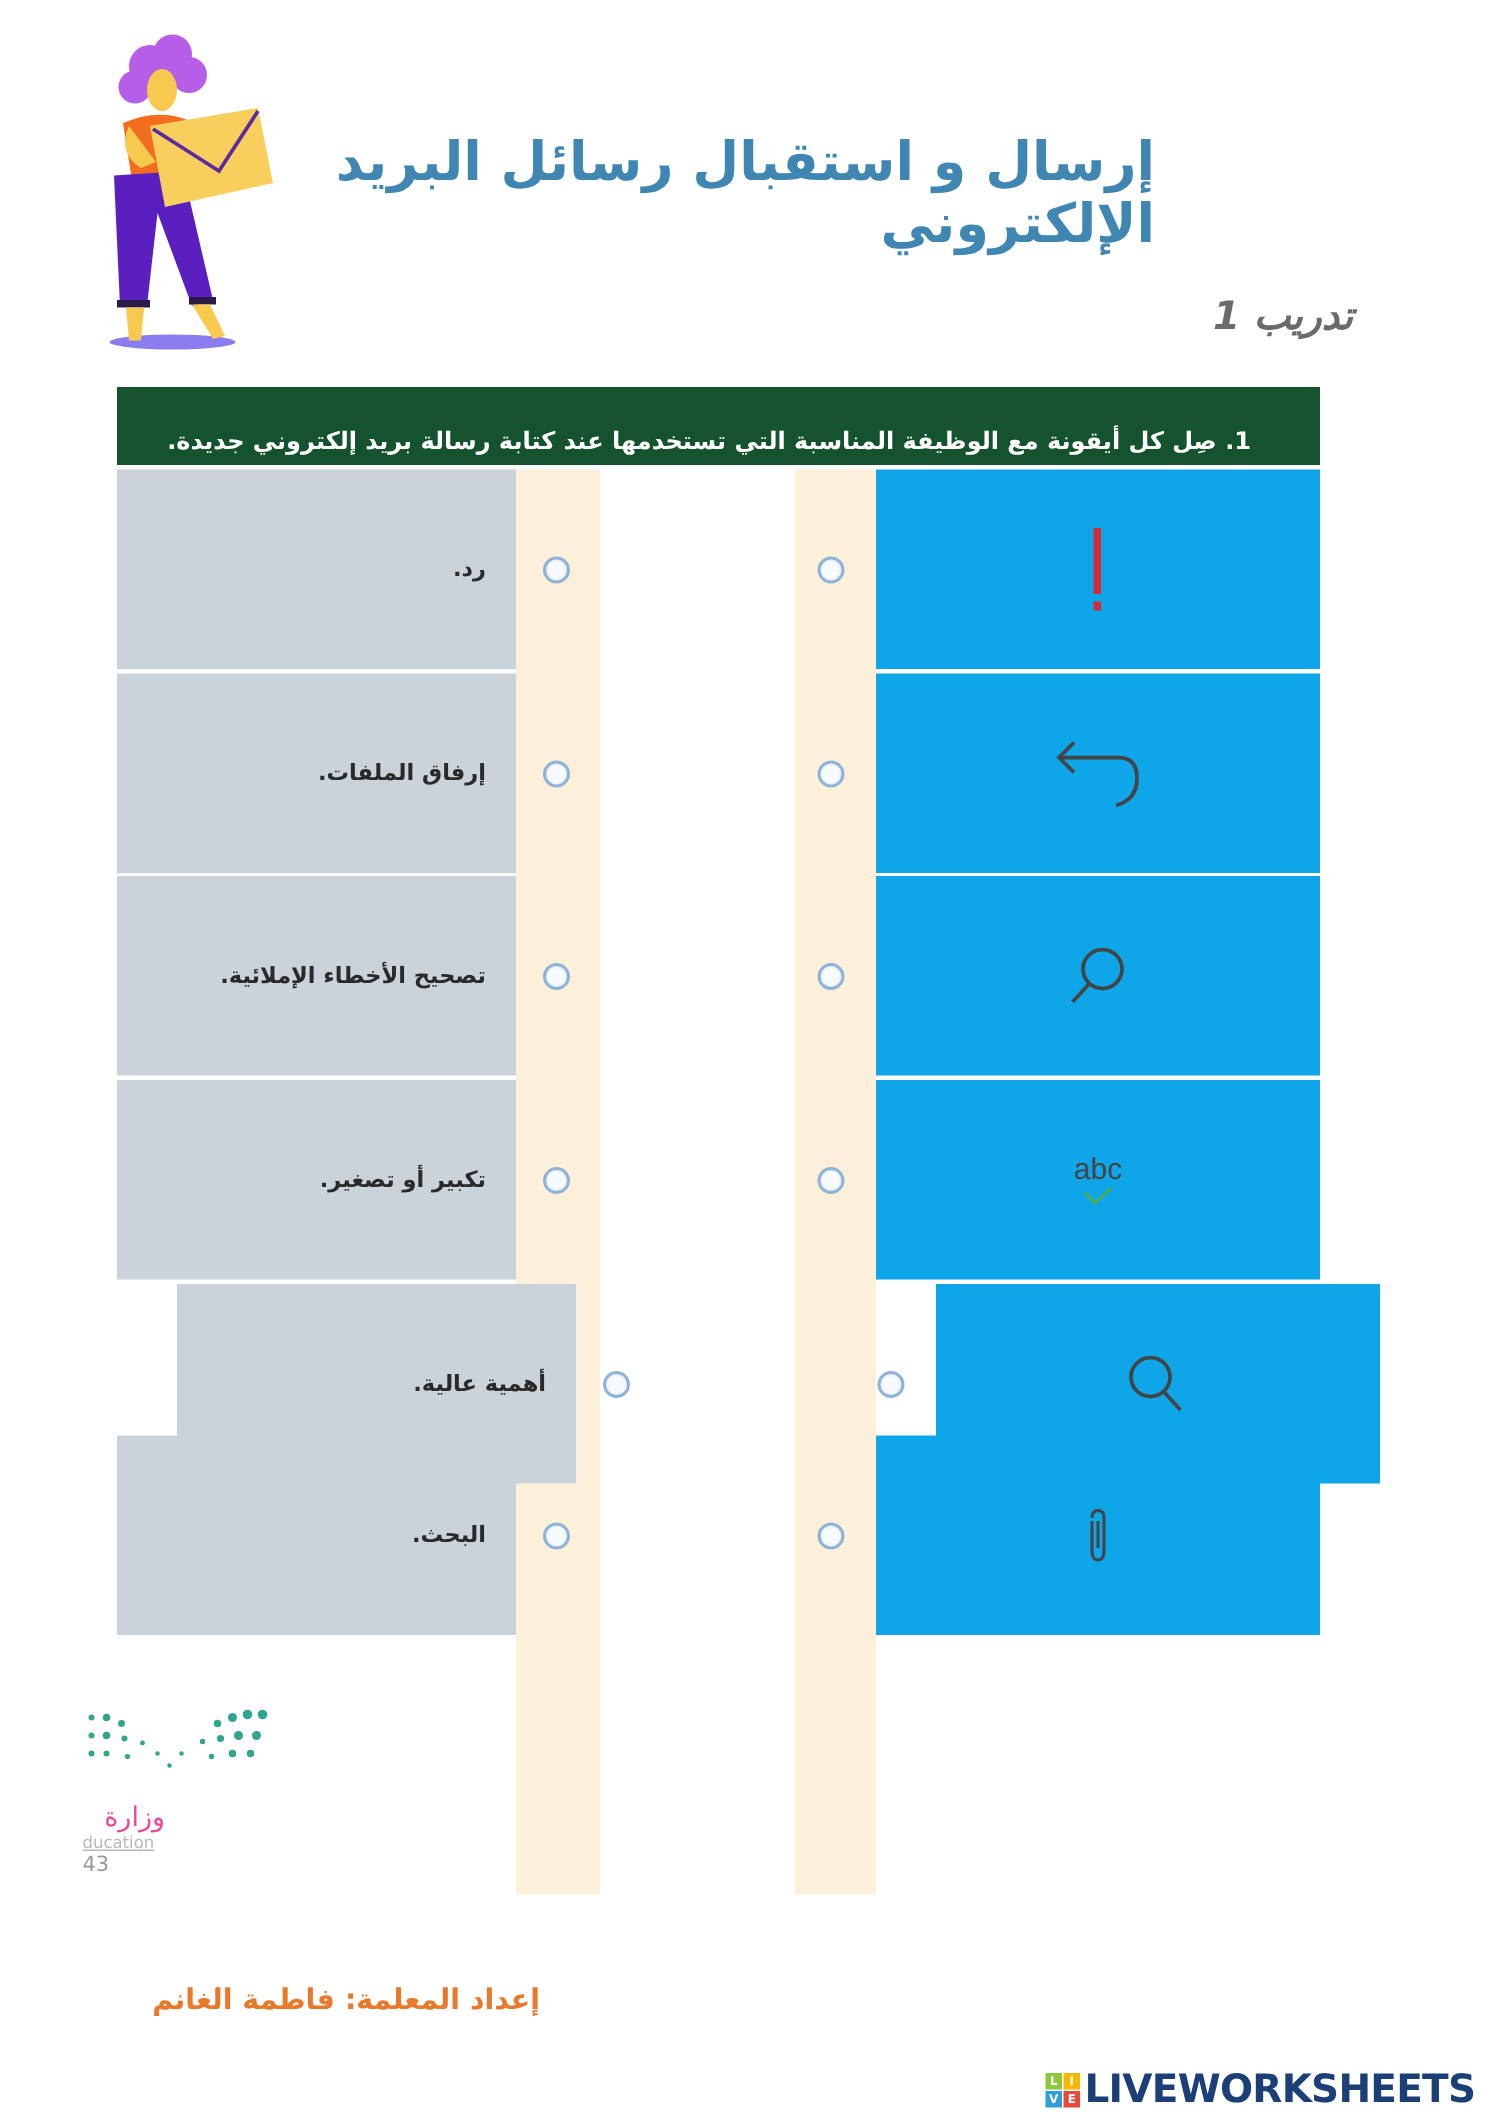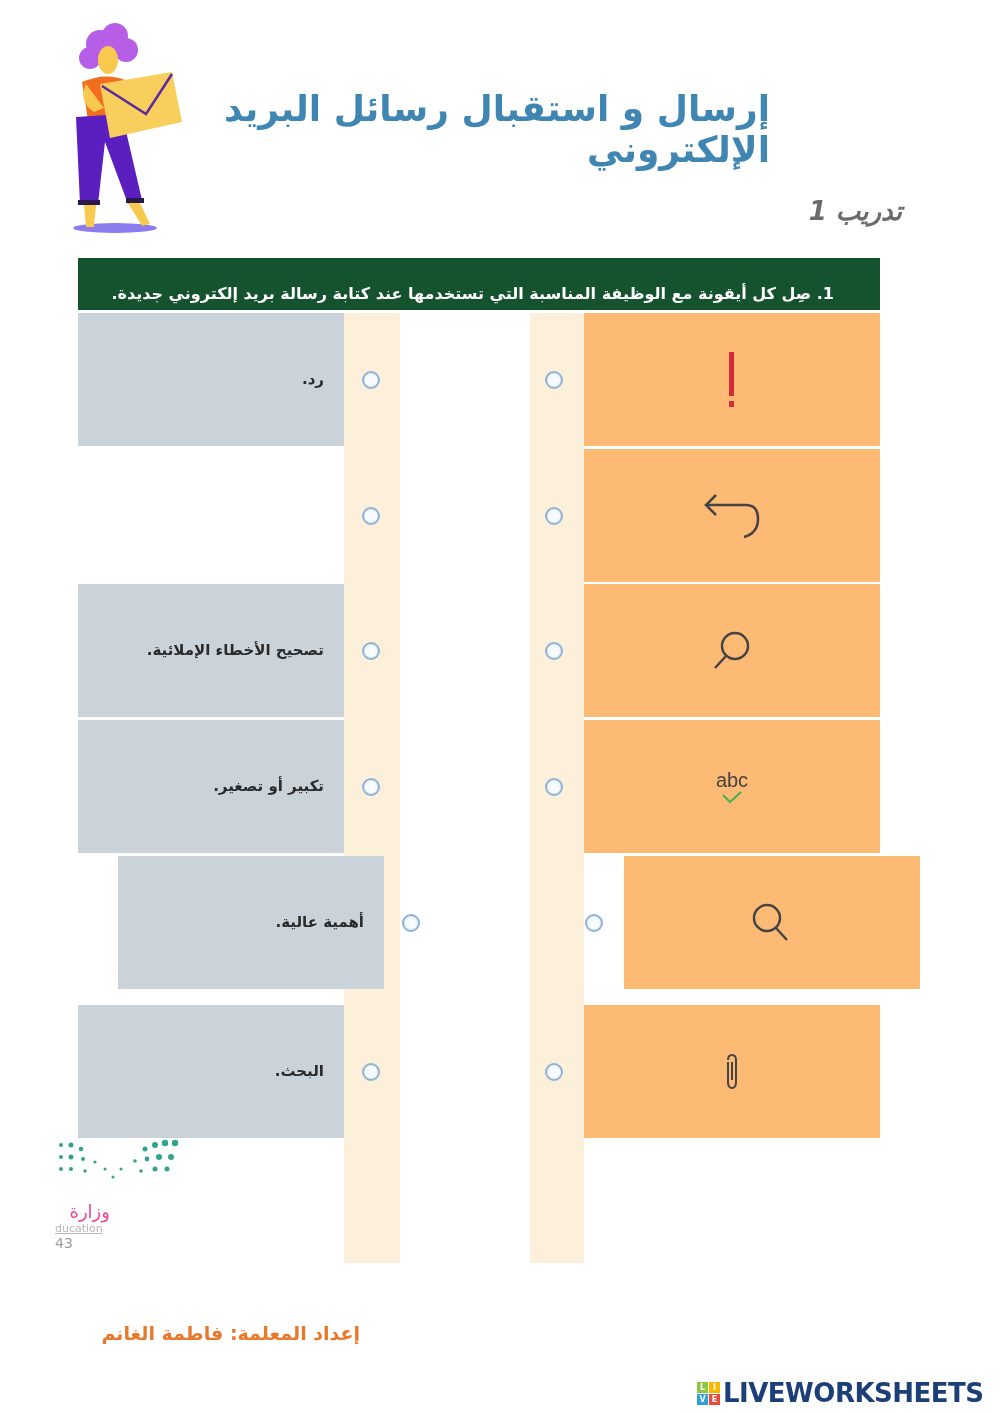--- a/index.html
+++ b/index.html
@@ -18,21 +18,21 @@
     color: #ffffff; direction: rtl; text-align: right; box-sizing: border-box; padding: 26px 46px 0 0;
     font-family: "DejaVu Sans", sans-serif; font-size: 16px; font-weight: bold; }
 
   #match-table { left: 78px; top: 313px; width: 802px; height: 950px; }
   .strip { position: absolute; top: 0; height: 950px; background: #fdf0db; }
   .gap { position: absolute; top: 0; height: 950px; background: #ffffff; }
   .row { position: absolute; left: 0; width: 802px; height: 133px; }
   .cell-text { position: absolute; left: 0; top: 0; width: 266px; height: 133px; background: #cbd3da;
     direction: rtl; text-align: right; box-sizing: border-box; padding-right: 20px;
     font-family: "DejaVu Sans", sans-serif; font-size: 15px; font-weight: bold; color: #2a2a2a; line-height: 133px; }
-  .cell-icon { position: absolute; left: 506px; top: 0; width: 296px; height: 133px; background: #fdba74; }
+  .cell-icon { position: absolute; left: 506px; top: 0; width: 296px; height: 133px; background: #0ea5e9; }
   .radio { position: absolute; width: 18px; height: 18px; border-radius: 50%; border: 2px solid #8fb3d6;
     background: #f7fbff; box-shadow: inset 0 0 2px #c8dcef; box-sizing: border-box; top: 58px; cursor: pointer; }
   .radio.left { left: 284px; }
   .radio.right { left: 467px; }
   .icon-wrap { position: absolute; left: 0; top: 0; width: 296px; height: 133px; display: flex; align-items: center; justify-content: center; }
 
   #moe-logo { left: 55px; top: 1135px; width: 125px; height: 130px; }
   #author { left: 80px; top: 1322px; width: 280px; text-align: right; direction: rtl;
     font-family: "DejaVu Sans", sans-serif; font-weight: bold; font-size: 19px; color: #e8782a; }
 
@@ -88,20 +88,21 @@
       <div class="icon-wrap">
         <svg width="20" height="64" viewBox="0 0 20 64">
           <rect x="7" y="4" width="5" height="44" fill="#d42a3a"></rect>
           <rect x="7" y="53" width="5" height="6" fill="#d42a3a"></rect>
         </svg>
       </div>
     </div>
   </div>
 
   <div class="row" style="top:136px;">
+    <div class="cell-text">إرفاق الملفات.</div>
     <div class="radio left"></div>
     <div class="radio right"></div>
     <div class="cell-icon">
       <div class="icon-wrap">
         <svg width="64" height="50" viewBox="0 0 64 50">
           <path d="M6 14 L46 14 Q58 14 58 28 Q58 42 44 46" fill="none" stroke="#444" stroke-width="2.5"></path>
           <path d="M16 4 L6 14 L16 24" fill="none" stroke="#444" stroke-width="2.5"></path>
         </svg>
       </div>
     </div>
@@ -142,21 +143,21 @@
     <div class="cell-icon">
       <div class="icon-wrap">
         <svg width="50" height="50" viewBox="0 0 50 50">
           <circle cx="20" cy="20" r="13" fill="none" stroke="#444" stroke-width="2.5"></circle>
           <line x1="29" y1="30" x2="40" y2="42" stroke="#444" stroke-width="2.5"></line>
         </svg>
       </div>
     </div>
   </div>
 
-  <div class="row" style="top:692px;">
+  <div class="row" style="top:644px;">
     <div class="cell-text">البحث.</div>
     <div class="radio left"></div>
     <div class="radio right"></div>
     <div class="cell-icon">
       <div class="icon-wrap">
         <svg width="24" height="40" viewBox="0 0 24 40">
           <path d="M8 10 L8 30 Q8 36 12 36 Q16 36 16 30 L16 8 Q16 3 12 3 Q8 3 8 8" fill="none" stroke="#444" stroke-width="2"></path>
           <path d="M12 10 L12 28" fill="none" stroke="#444" stroke-width="2"></path>
         </svg>
       </div>

